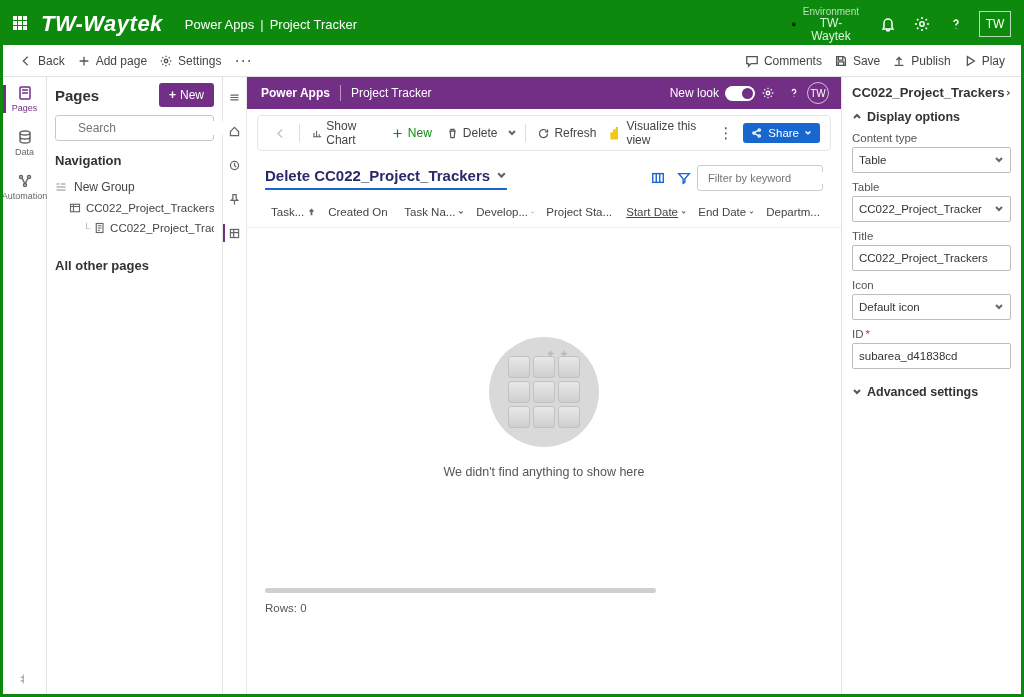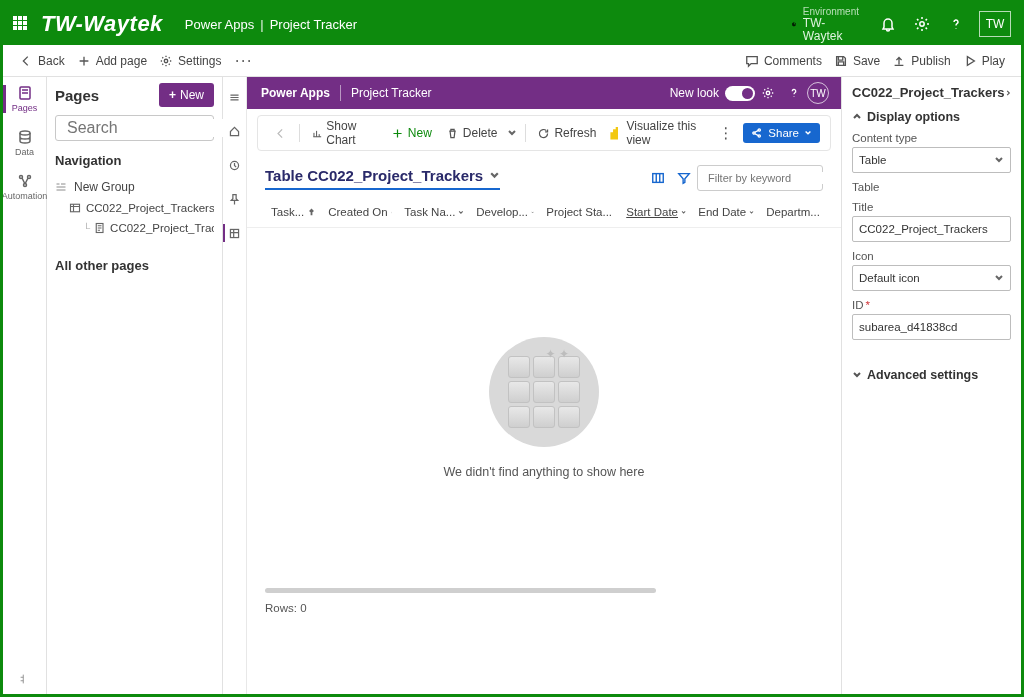--- a/index.html
+++ b/index.html
@@ -1,19 +1,19 @@
 <!DOCTYPE html>
 <html><head>
 <meta charset="utf-8">
 <style>
 *{box-sizing:border-box;margin:0;padding:0;font-family:"Segoe UI",Arial,sans-serif;}
 body{width:1024px;height:697px;background:#fff;border:3px solid #0d8a0d;overflow:hidden;position:relative;}
 
 
-.topbar{height:42px;background:#0d8a0d;display:flex;align-items:center;color:#fff;padding:0 10px;}
+.topbar{height:42px;background:#0d8a0d;display:flex;align-items:center;color:#fff;padding:0 10px;text-align:center;}
 .topbar .waffle{width:16px;height:16px;display:grid;grid-template-columns:repeat(3,4px);grid-template-rows:repeat(3,4px);gap:1px;margin-right:12px;cursor:pointer;}
 .topbar .waffle span{background:#fff;}
 .topbar .brand{font-size:22px;font-weight:600;font-style:italic;letter-spacing:0.5px;margin-right:22px;}
 .topbar .crumb{font-size:13px;}
 .topbar .crumb .sep{margin:0 6px;opacity:.9;}
 .topbar .spacer{flex:1;}
 .topbar .env{display:flex;align-items:center;color:#dff4df;margin-right:12px;}
 .topbar .env svg{margin-right:6px;opacity:.8;}
 .topbar .env .lbl{font-size:10px;line-height:11px;opacity:.8;}
 .topbar .env .val{font-size:12px;line-height:13px;}
@@ -36,21 +36,21 @@
 .leftrail .item svg{width:16px;height:16px;stroke:currentColor;fill:none;stroke-width:1.5;margin-bottom:2px;}
 .leftrail .bottom{margin-top:auto;width:44px;height:30px;display:flex;align-items:center;justify-content:center;cursor:pointer;}
 
 
 .pagespanel{position:absolute;left:44px;top:74px;bottom:0;width:176px;border-right:1px solid #e1e1e1;background:#fff;padding:6px 8px;}
 .pagespanel .hdr{display:flex;align-items:center;justify-content:space-between;margin-bottom:8px;}
 .pagespanel .hdr h3{font-size:15px;font-weight:600;color:#333;}
 .pagespanel .newbtn{background:#732e85;color:#fff;font-size:12px;padding:5px 10px;border-radius:3px;cursor:pointer;display:flex;align-items:center;gap:4px;}
 .pagespanel .search{display:flex;align-items:center;border:1px solid #c8c8c8;border-radius:3px;height:26px;padding:0 6px;margin-bottom:12px;}
 .pagespanel .search svg{width:13px;height:13px;stroke:#888;fill:none;stroke-width:2;}
-.pagespanel .search input{border:none;outline:none;flex:1;font-size:16px;margin-left:5px;color:#555;}
+.pagespanel .search input{border:none;outline:none;flex:1;font-size:12px;margin-left:16px;color:#555;}
 .pagespanel .navhdr{font-size:13px;font-weight:600;color:#333;margin-bottom:8px;}
 .pagespanel .grouprow{display:flex;align-items:center;gap:7px;font-size:12px;color:#444;padding:4px 0;cursor:pointer;}
 .pagespanel .childrow{display:flex;align-items:center;gap:5px;font-size:11.5px;color:#444;padding:4px 0 4px 14px;cursor:pointer;white-space:nowrap;overflow:hidden;text-overflow:ellipsis;}
 .pagespanel .childrow svg{flex:none;width:12px;height:12px;stroke:#666;fill:none;stroke-width:1.5;}
 .pagespanel .subchild{padding-left:28px;display:flex;align-items:center;gap:4px;}
 .pagespanel .other{font-size:13px;font-weight:600;color:#333;margin-top:20px;}
 
 
 .canvas{position:absolute;left:220px;right:180px;top:74px;bottom:0;background:#f4f4f4;padding:0;}
 .inner-leftrail{position:absolute;left:0;top:0;bottom:0;width:24px;background:#fff;border-right:1px solid #e8e8e8;display:flex;flex-direction:column;align-items:center;padding-top:38px;gap:10px;}
@@ -410,21 +410,21 @@
           </svg>
           <span>Share</span>
           <svg viewBox="0 0 10 10" style="width:8px;height:8px;">
             <path d="M2 3l3 3 3-3"></path>
           </svg>
         </div>
     </div>
 
     <div class="viewhdr">
       <div class="vname">
-          <span>Table CC022_Project_Trackers</span>
+          <span>Delete CC022_Project_Trackers</span>
           <svg viewBox="0 0 10 10">
             <path d="M2 3l3 3 3-3"></path>
           </svg>
         </div>
       <div class="spacer"></div>
       <div class="vicon">
           <svg viewBox="0 0 16 16">
             <rect x="2" y="3" width="12" height="10"></rect>
             <path d="M6 3v10M10 3v10"></path>
           </svg>
@@ -532,38 +532,44 @@
 
   <label>Content type</label>
   <div class="sel">
       <span>Table</span>
       <svg viewBox="0 0 10 10">
         <path d="M2 3l3 3 3-3"></path>
       </svg>
     </div>
 
   <label>Table</label>
+  <div class="sel">
+      <span>CC022_Project_Tracker</span>
+      <svg viewBox="0 0 10 10">
+        <path d="M2 3l3 3 3-3"></path>
+      </svg>
+    </div>
 
   <label>Title</label>
   <div class="inp">
       <span>CC022_Project_Trackers</span>
     </div>
 
   <label>Icon</label>
   <div class="sel">
       <span>Default icon</span>
       <svg viewBox="0 0 10 10">
         <path d="M2 3l3 3 3-3"></path>
       </svg>
     </div>
 
   <label><span>ID</span><span class="req">*</span></label>
   <div class="inp">
       <span>subarea_d41838cd</span>
     </div>
 
-  <div class="section" style="margin-top:28px;">
+  <div class="section" style="margin-top:16px;">
       <svg viewBox="0 0 10 10">
         <path d="M2 3l3 3 3-3"></path>
       </svg>
       <span>Advanced settings</span>
     </div>
 </div>
 
 </body></html>

